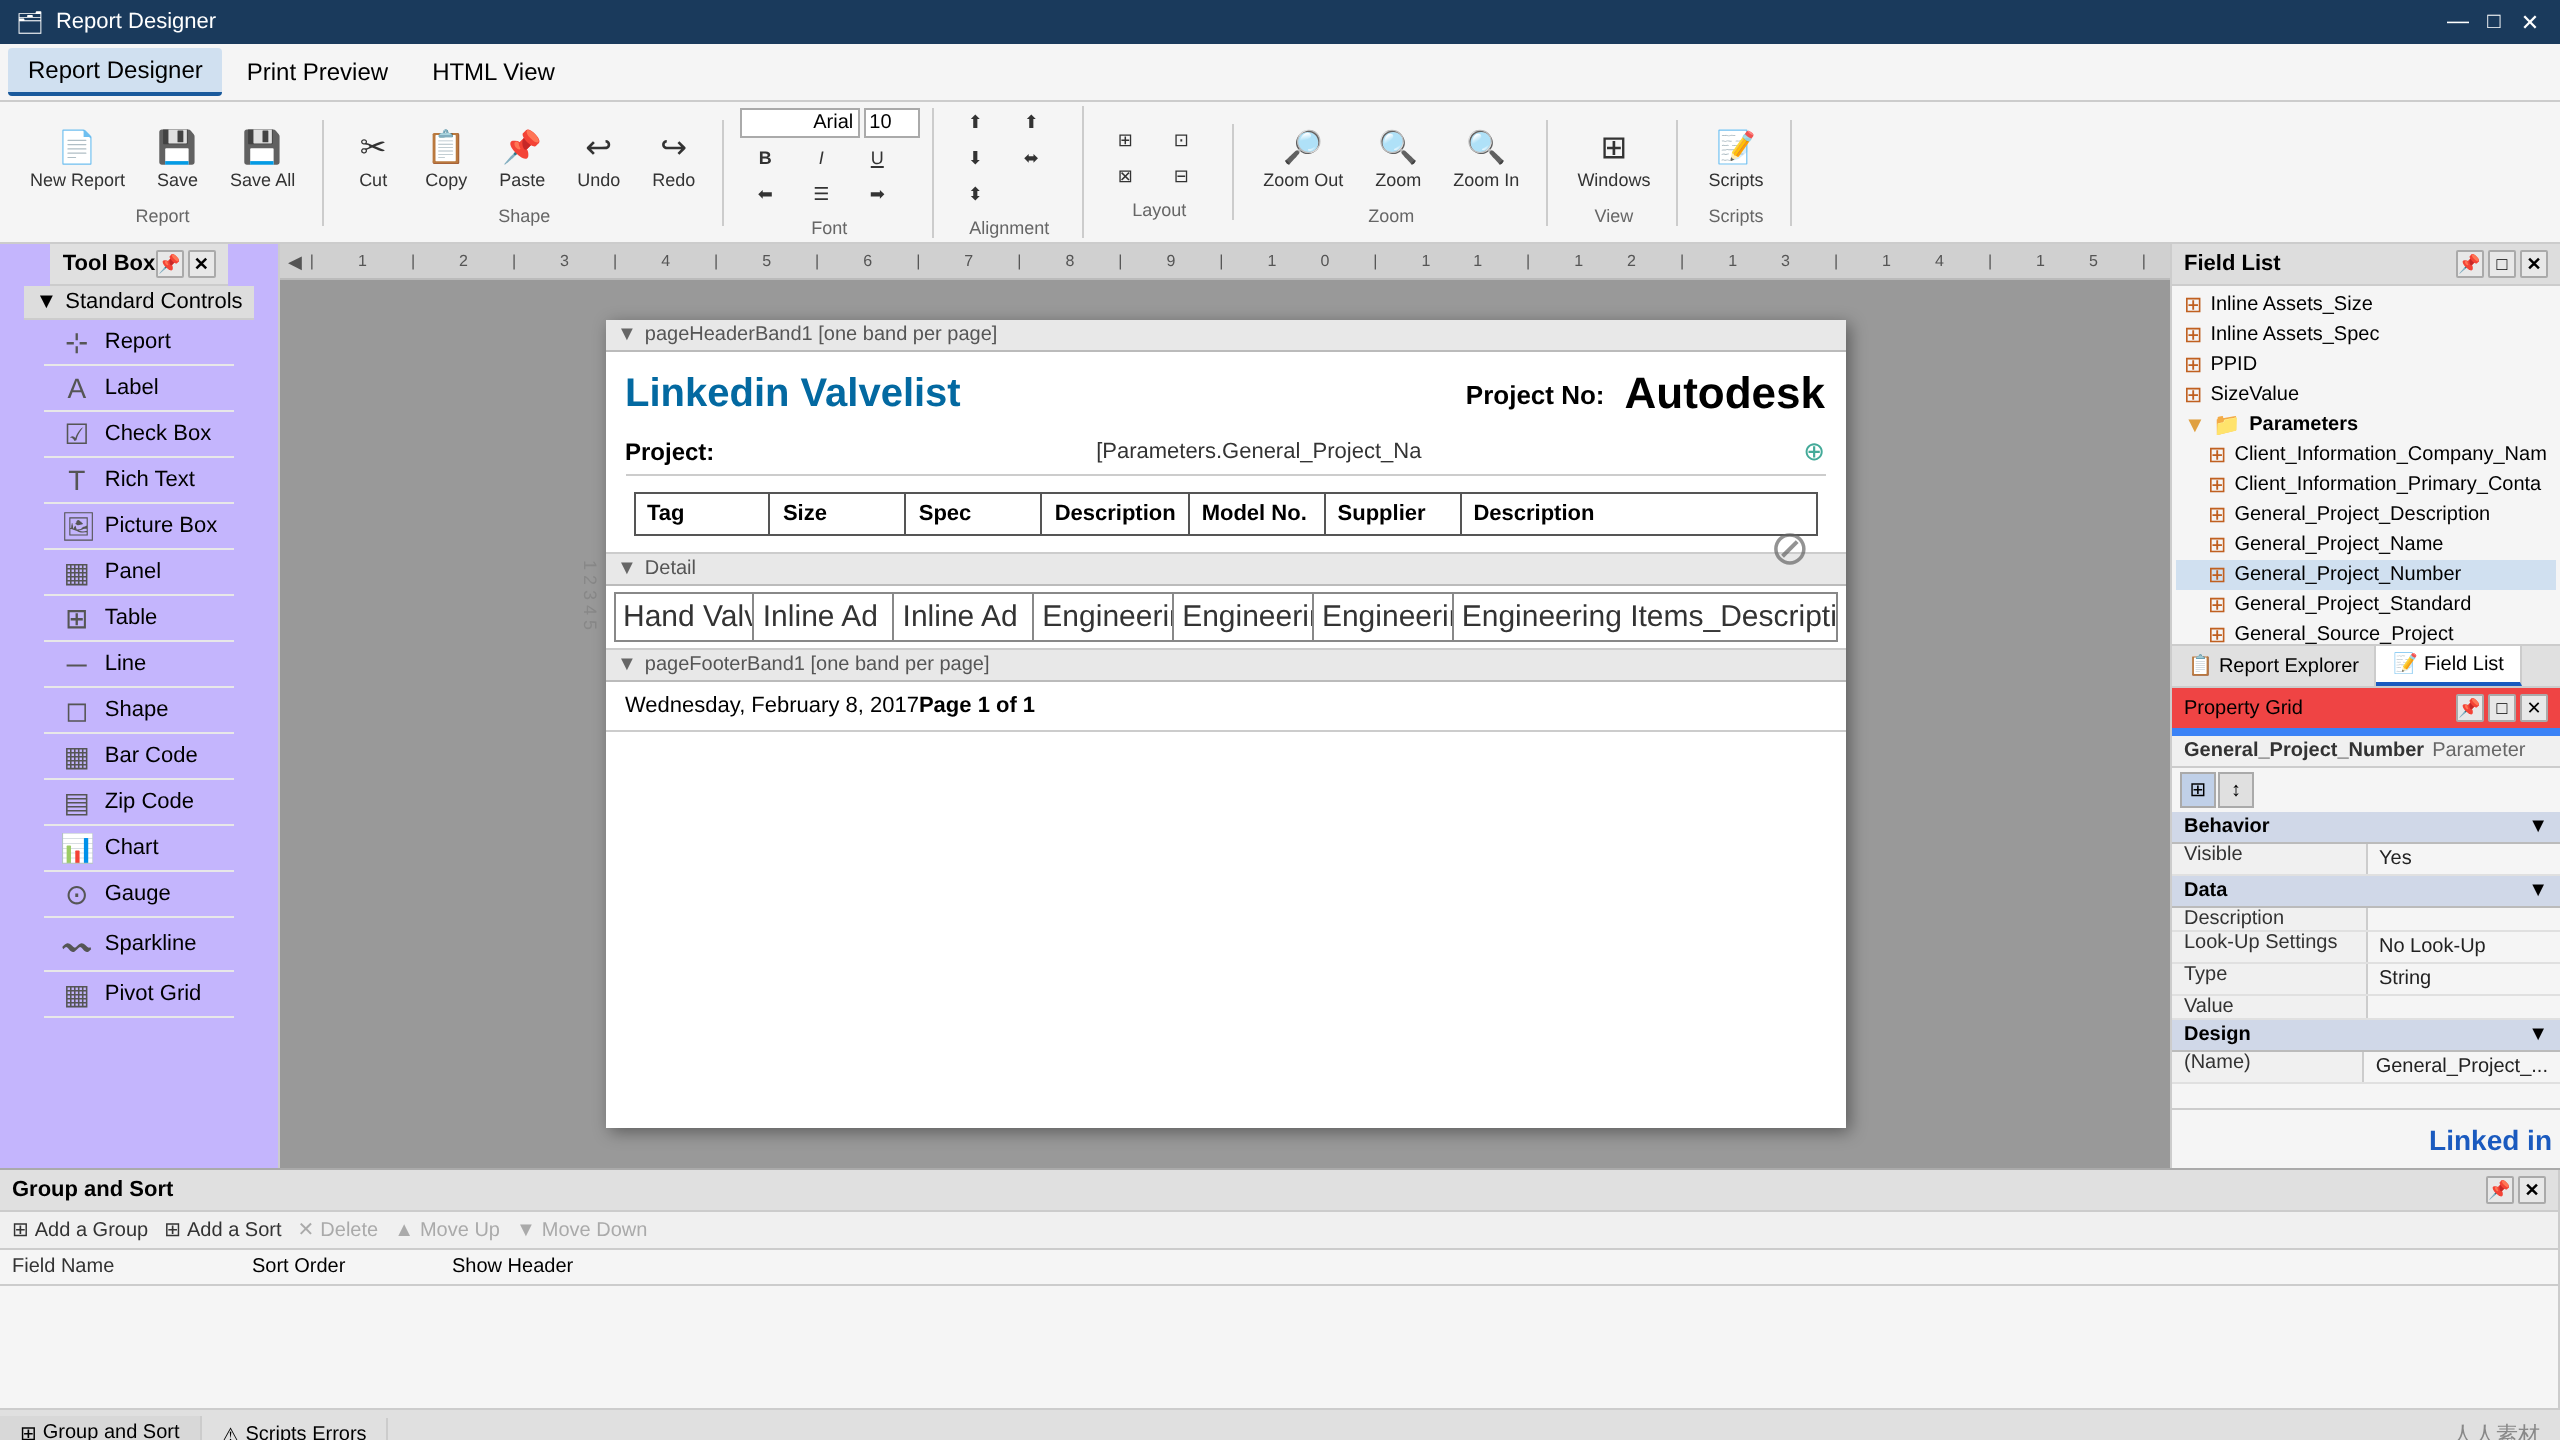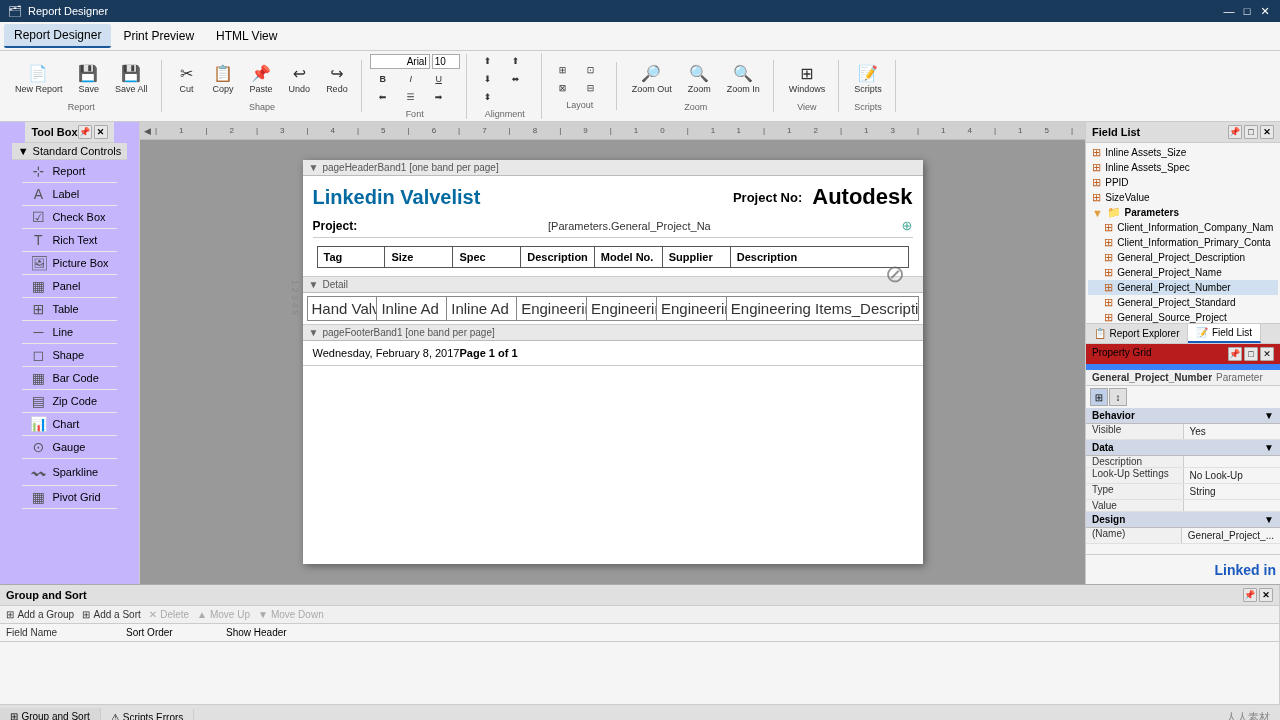--- a/index.html
+++ b/index.html
@@ -343,25 +343,26 @@
     .panel-tab.active { background: white; border-bottom: 2px solid #1a5abf; }
 
     
     #property-grid-panel {
       height: 240px;
       display: flex;
       flex-direction: column;
       overflow: hidden;
     }
     .prop-grid-header {
-      background: #b91c1c;
-      border-bottom: 6px solid #3b82f6;
+      background: #ef4444;
+      border-bottom: 4px solid #3b82f6;
       padding: 3px 6px;
       font-size: 10px;
       display: flex;
+      align-items: center;
       justify-content: space-between;
     }
     .prop-sort-btns { display: flex; gap: 1px; margin: 2px 4px; }
     .prop-sort-btn {
       width: 18px; height: 18px; display: flex; align-items: center; justify-content: center;
       cursor: pointer; border: 1px solid #aaa; background: #e0e0e0; font-size: 10px;
     }
     .prop-sort-btn.active { background: #c0d0e8; }
     #prop-grid-content {
       overflow-y: auto;

